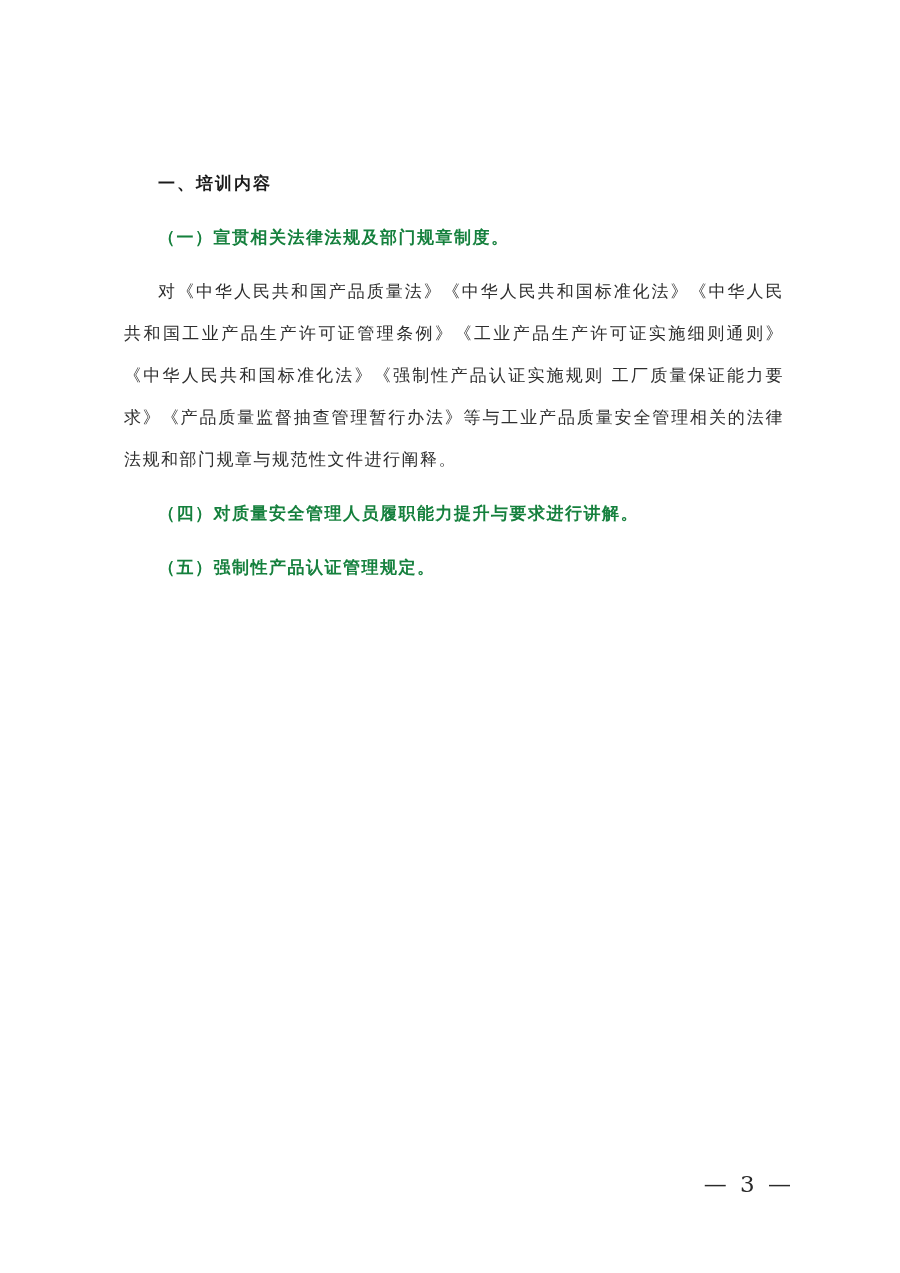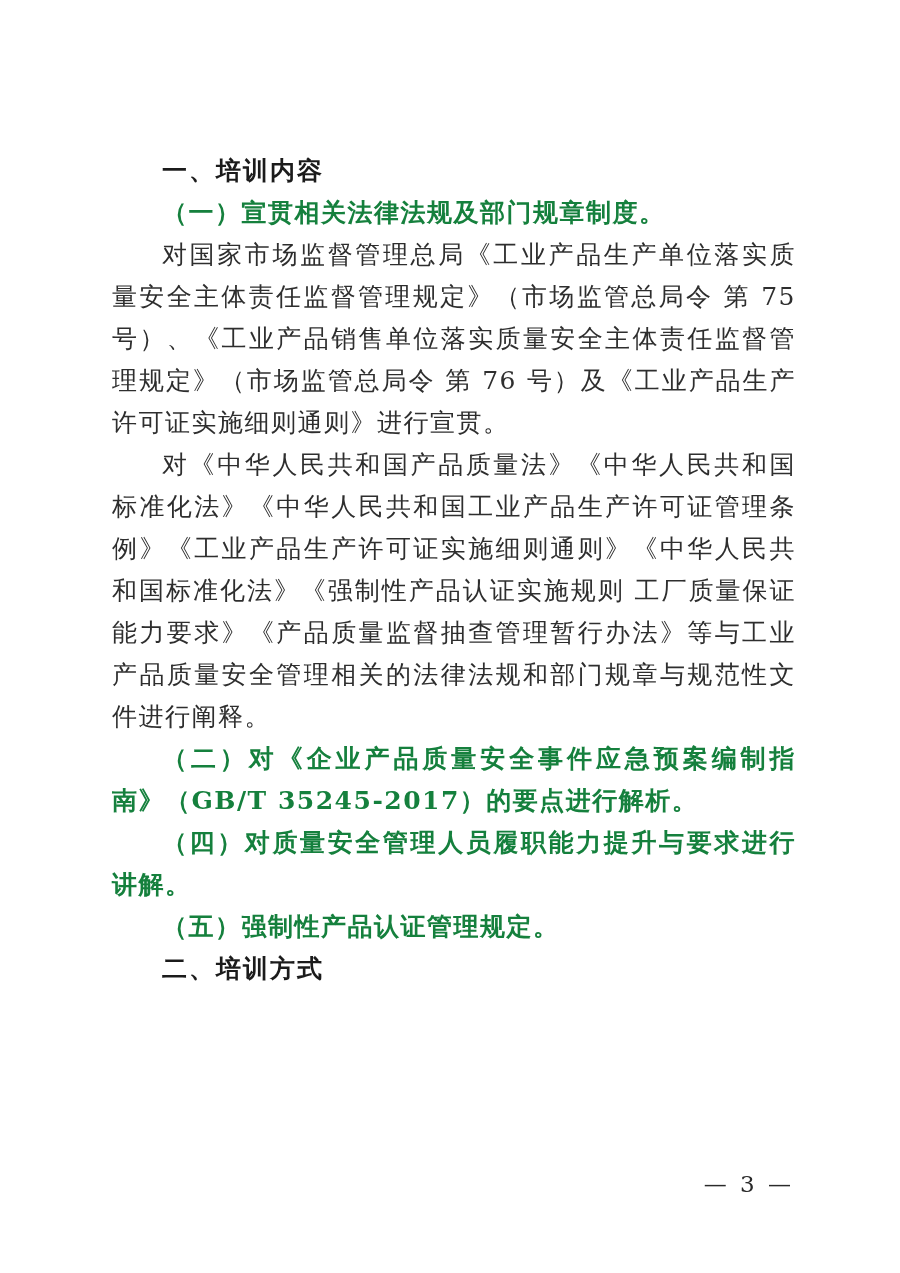--- a/index.html
+++ b/index.html
@@ -17,23 +17,23 @@
     color: #222222;
     overflow: hidden;
   }
   .doc-body {
     position: absolute;
     left: 112px;
     top: 150px;
     width: 684px;
   }
   .doc-section {
-    margin: 0;
+    margin: 12px;
     padding: 0;
-    font-size: 25px;
+    font-size: 17px;
     line-height: 42px;
     letter-spacing: 1.5px;
     text-align: justify;
     text-indent: 2em;
     word-break: break-word;
   }
   .doc-section.heading {
     font-family: "DejaVu Sans", "Liberation Sans", sans-serif;
     font-weight: 700;
     color: #1b1b1b;
@@ -62,21 +62,18 @@
     white-space: nowrap;
   }
 </style>
 </head>
 <body>
 
 <div class="page">
   <main class="doc-body" id="doc-body">
       <p class="doc-section heading">一、培训内容</p>
       <p class="doc-section subheading">（一）宣贯相关法律法规及部门规章制度。</p>
-      <p class="doc-section paragraph">对国家市场监督管理总局《工业产品生产单位落实质量安全主体责任监督管理规定》（市场监管总局令 第 75 号）、《工业产品销售单位落实质量安全主体责任监督管理规定》（市场监管总局令 第 76 号）及《工业产品生产许可证实施细则通则》进行宣贯。</p>
       <p class="doc-section paragraph">对《中华人民共和国产品质量法》《中华人民共和国标准化法》《中华人民共和国工业产品生产许可证管理条例》《工业产品生产许可证实施细则通则》《中华人民共和国标准化法》《强制性产品认证实施规则 工厂质量保证能力要求》《产品质量监督抽查管理暂行办法》等与工业产品质量安全管理相关的法律法规和部门规章与规范性文件进行阐释。</p>
-      <p class="doc-section subheading">（二）对《企业产品质量安全事件应急预案编制指南》（GB/T 35245-2017）的要点进行解析。</p>
       <p class="doc-section subheading">（四）对质量安全管理人员履职能力提升与要求进行讲解。</p>
       <p class="doc-section subheading">（五）强制性产品认证管理规定。</p>
-      <p class="doc-section heading">二、培训方式</p>
     </main>
   <div class="page-number">— 3 —</div>
 </div>
 
 </body></html>

